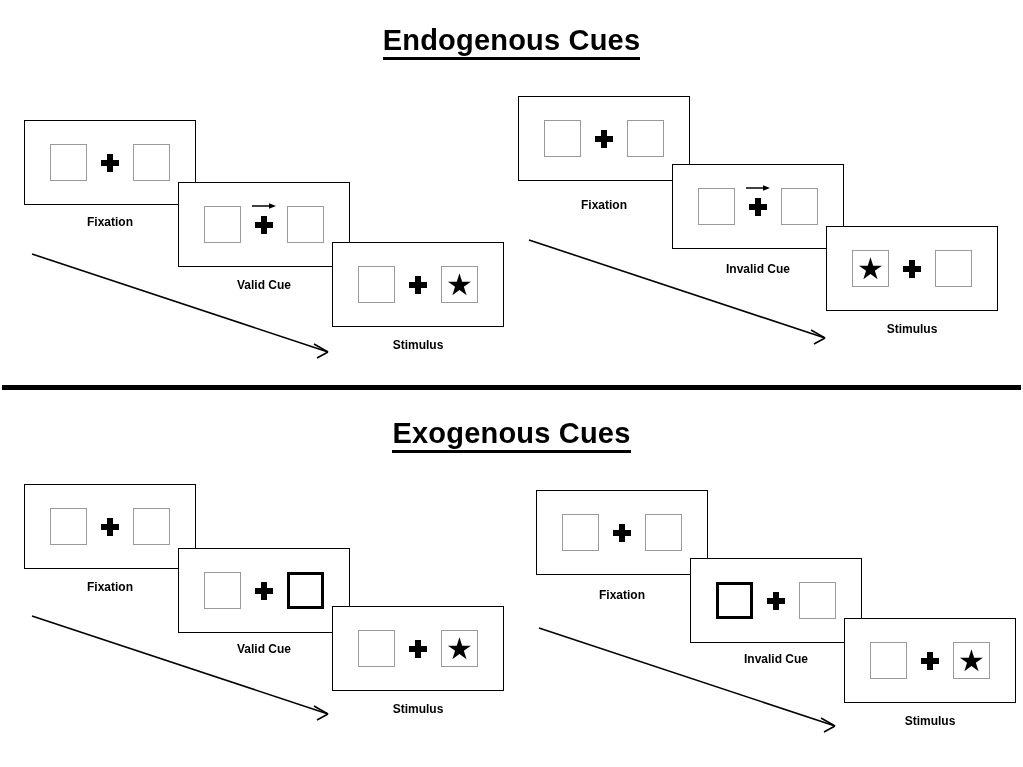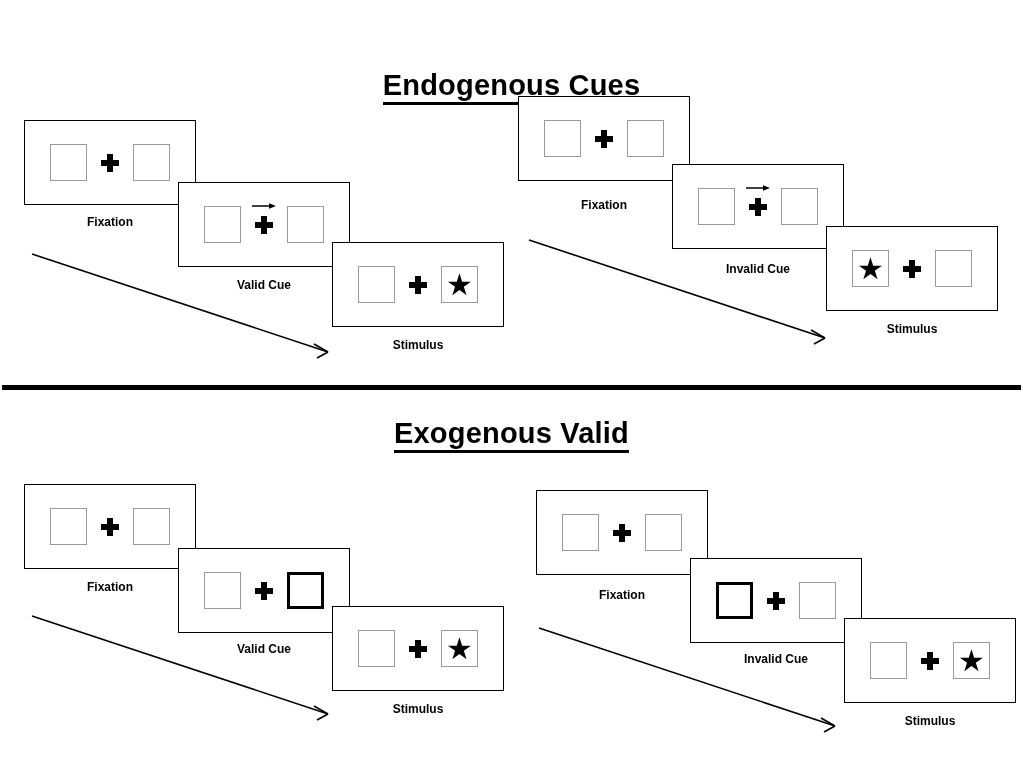--- a/index.html
+++ b/index.html
@@ -127,21 +127,21 @@
   }
 
   .time-arrow {
     position: absolute;
     pointer-events: none;
   }
 </style>
 </head>
 <body>
 
-<div class="section-title" style="top:24px;margin-top:45px;">
+<div class="section-title" style="top:24px;">
   <span>Endogenous Cues</span>
 </div>
 
 <svg class="time-arrow" style="left:28px; top:248px;" width="320" height="120" viewBox="0 0 320 120">
   <line x1="4" y1="6" x2="300" y2="104" stroke="#000" stroke-width="1.6"></line>
   <path d="M300 104 L286 96 M300 104 L289 110" stroke="#000" stroke-width="1.6" fill="none"></path>
 </svg>
 
 <svg class="time-arrow" style="left:525px; top:234px;" width="320" height="120" viewBox="0 0 320 120">
   <line x1="4" y1="6" x2="300" y2="104" stroke="#000" stroke-width="1.6"></line>
@@ -228,21 +228,21 @@
       </div>
       <div class="box"></div>
     </div>
   </div>
   <div class="caption" style="left:826px; top:322px; width:172px; z-index:6;">Stimulus</div>
 </div>
 
 <div class="divider" style="top:385px;"></div>
 
 <div class="section-title" style="top:417px;">
-  <span>Exogenous Valid</span>
+  <span>Exogenous Cues</span>
 </div>
 
 <svg class="time-arrow" style="left:28px; top:610px;" width="320" height="120" viewBox="0 0 320 120">
   <line x1="4" y1="6" x2="300" y2="104" stroke="#000" stroke-width="1.6"></line>
   <path d="M300 104 L286 96 M300 104 L289 110" stroke="#000" stroke-width="1.6" fill="none"></path>
 </svg>
 
 <svg class="time-arrow" style="left:535px; top:622px;" width="320" height="120" viewBox="0 0 320 120">
   <line x1="4" y1="6" x2="300" y2="104" stroke="#000" stroke-width="1.6"></line>
   <path d="M300 104 L286 96 M300 104 L289 110" stroke="#000" stroke-width="1.6" fill="none"></path>

